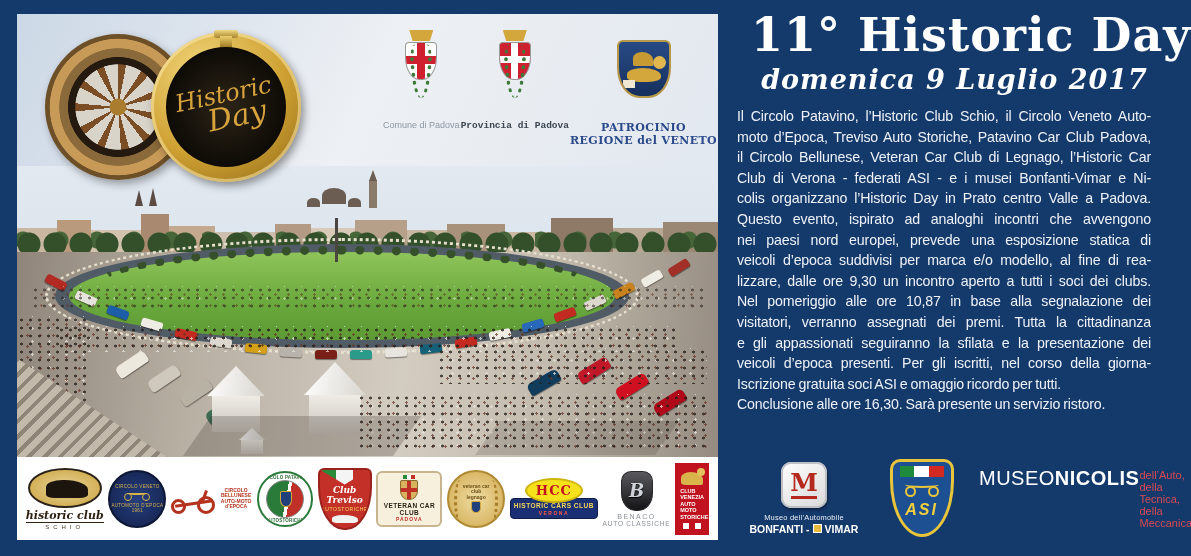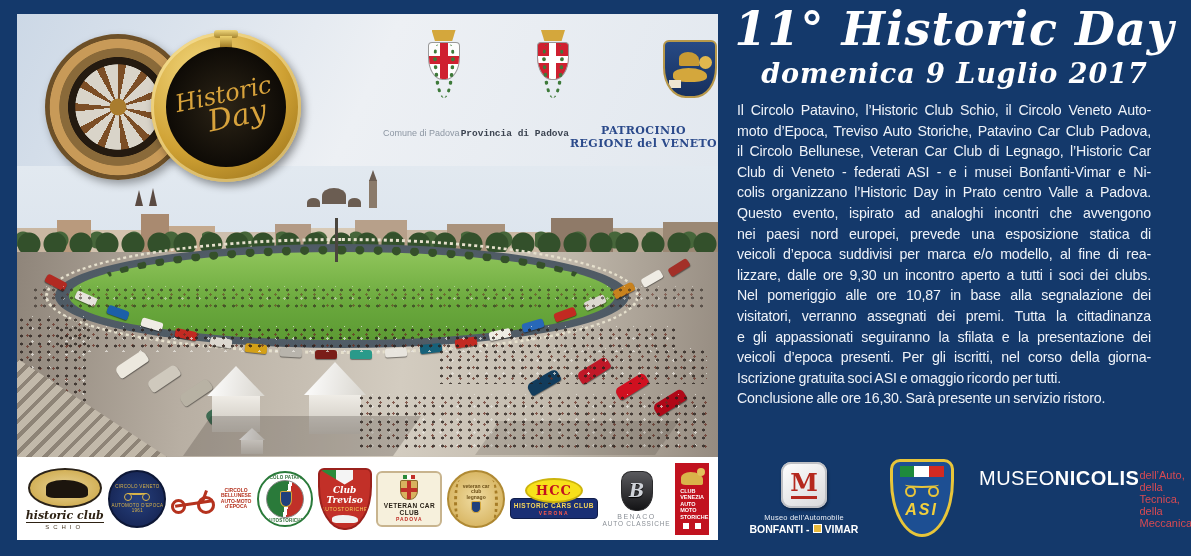--- a/index.html
+++ b/index.html
@@ -72,21 +72,21 @@
   .watch-face span{font-family:"DejaVu Serif",serif;font-style:italic;color:#d8a33c;}
   .wf1{font-size:24px;line-height:22px;}
   .wf2{font-size:30px;line-height:26px;margin-left:18px;}
   .watch-stem{position:absolute;left:69px;top:4px;width:12px;height:12px;
     background:linear-gradient(#ecd06c,#9a7420);}
   .watch-crown{position:absolute;left:63px;top:-2px;width:24px;height:8px;border-radius:3px;
     background:linear-gradient(#f0d87e,#a5842c);}
 
   
   .crests{position:absolute;left:366px;top:16px;width:334px;height:120px;display:flex;justify-content:space-between;}
-  .crest{display:flex;flex-direction:column;align-items:flex-end;gap:8px;}
+  .crest{display:flex;flex-direction:column;align-items:center;}
   .crest-art{position:relative;height:86px;display:flex;flex-direction:column;align-items:center;justify-content:flex-start;}
   .crown{width:24px;height:11px;background:#d4a73c;clip-path:polygon(0 0,100% 0,86% 100%,14% 100%);margin-bottom:1px;}
   .shield{position:relative;width:32px;height:38px;border:1px solid #999;
     border-radius:4px 4px 45% 45%/4px 4px 60% 60%;overflow:hidden;}
   .shield.comune{background:#fdfdfd;}
   .shield.comune .vbar{position:absolute;left:50%;top:0;width:8px;height:100%;margin-left:-4px;background:#cf2030;}
   .shield.comune .hbar{position:absolute;top:36%;left:0;width:100%;height:8px;background:#cf2030;}
   .shield.provincia{background:#cf2030;}
   .shield.provincia .vbar{position:absolute;left:50%;top:0;width:7px;height:100%;margin-left:-3.5px;background:#fff;}
   .shield.provincia .hbar{position:absolute;top:36%;left:0;width:100%;height:7px;background:#fff;}
@@ -181,21 +181,21 @@
   .benaco .t2{font-size:6.5px;color:#8a8f96;letter-spacing:.8px;}
   .venezia{width:34px;height:72px;background:#c1121f;display:flex;flex-direction:column;align-items:center;padding-top:4px;}
   .venezia .lion{width:22px;height:13px;background:#d9b44a;border-radius:60% 80% 20% 30%;position:relative;}
   .venezia .lion:after{content:"";position:absolute;right:-2px;top:-4px;width:8px;height:8px;background:#e2c25c;border-radius:50%;}
   .venezia .txt{margin-top:3px;width:30px;font-size:5.5px;line-height:6.5px;color:#fff;font-weight:bold;text-align:left;padding-left:3px;}
   .venezia .sq{margin-top:3px;display:flex;gap:6px;}
   .venezia .sq i{width:6px;height:6px;background:#fff;}
 
   
   .right-panel{position:absolute;left:718px;top:0;width:473px;height:556px;color:#fff;}
-  .rp-title{margin-top:2px;text-align:center;font-family:"DejaVu Serif",serif;font-style:italic;
+  .rp-title{margin-top:8px;text-align:right;font-family:"DejaVu Serif",serif;
     font-weight:bold;font-size:46px;line-height:54px;white-space:nowrap;letter-spacing:1px;}
   .rp-date{text-align:center;font-family:"DejaVu Serif",serif;font-style:italic;font-weight:bold;
     font-size:27px;line-height:32px;margin-top:2px;letter-spacing:1px;}
   .rp-body{margin:10px 0 0 19px;width:414px;font-size:14.2px;line-height:20.6px;color:#eef2f8;
     letter-spacing:-.15px;word-spacing:-.8px;}
   .bline{height:20.6px;overflow:hidden;text-align:justify;text-align-last:justify;white-space:nowrap0;}
   .bline.short{text-align-last:left;}
 
   .partners{position:absolute;left:0;top:452px;width:473px;height:92px;display:flex;
     align-items:center;justify-content:space-between;padding:0 34px 0 26px;}
@@ -466,21 +466,21 @@
     <div class="rp-title">
       <span>11°</span>
       <span>Historic Day</span>
     </div>
     <div class="rp-date">domenica 9 Luglio 2017</div>
 
     <div class="rp-body">
       <div class="bline">Il Circolo Patavino, l’Historic Club Schio, il Circolo Veneto Auto-</div>
       <div class="bline">moto d’Epoca, Treviso Auto Storiche, Patavino Car Club Padova,</div>
       <div class="bline">il Circolo Bellunese, Veteran Car Club di Legnago, l’Historic Car</div>
-      <div class="bline">Club di Veneto - federati ASI - e i musei Bonfanti-Vimar e Ni-</div>
+      <div class="bline">Club di Verona - federati ASI - e i musei Bonfanti-Vimar e Ni-</div>
       <div class="bline">colis organizzano l’Historic Day in Prato centro Valle a Padova.</div>
       <div class="bline">Questo evento, ispirato ad analoghi incontri che avvengono</div>
       <div class="bline">nei paesi nord europei, prevede una esposizione statica di</div>
       <div class="bline">veicoli d’epoca suddivisi per marca e/o modello, al fine di rea-</div>
       <div class="bline">lizzare, dalle ore 9,30 un incontro aperto a tutti i soci dei clubs.</div>
       <div class="bline">Nel pomeriggio alle ore 10,87 in base alla segnalazione dei</div>
       <div class="bline">visitatori, verranno assegnati dei premi. Tutta la cittadinanza</div>
       <div class="bline">e gli appassionati seguiranno la sfilata e la presentazione dei</div>
       <div class="bline">veicoli d’epoca presenti. Per gli iscritti, nel corso della giorna-</div>
       <div class="bline short">Iscrizione gratuita soci ASI e omaggio ricordo per tutti.</div>

